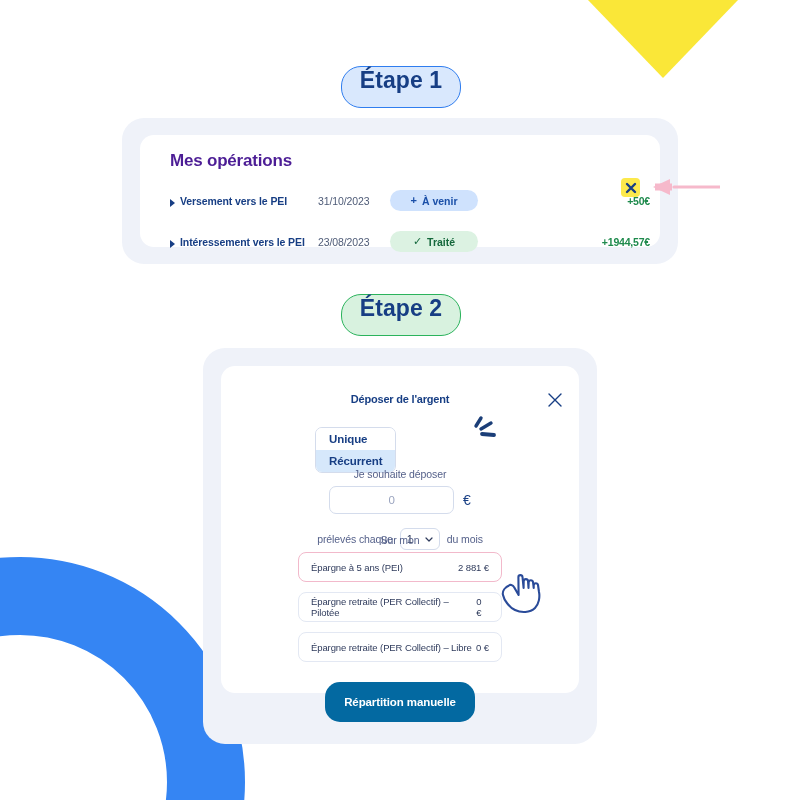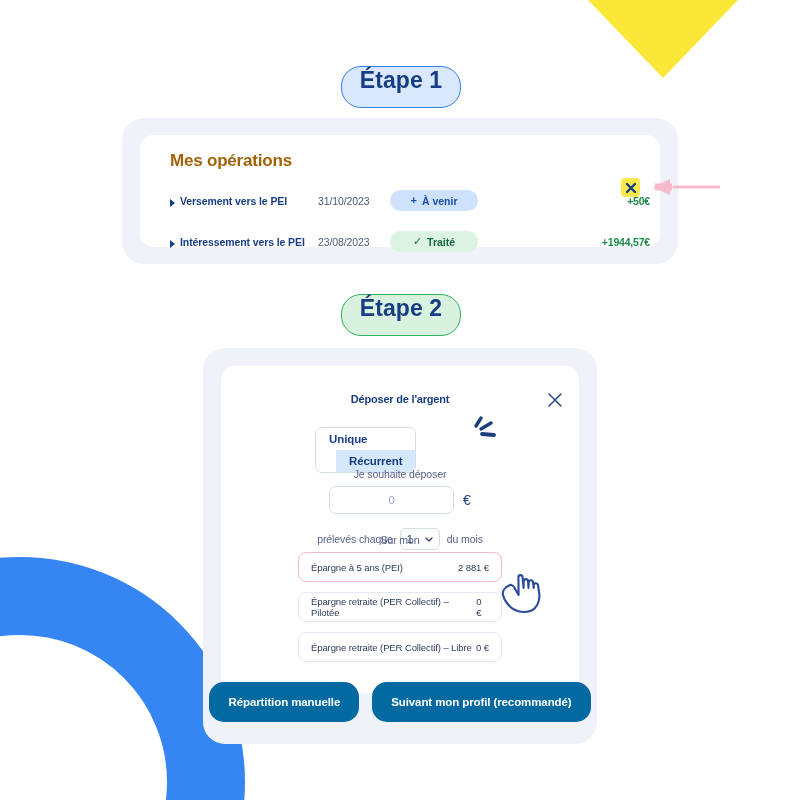--- a/index.html
+++ b/index.html
@@ -44,21 +44,21 @@
   .ops-outer{
     position:absolute;left:122px;top:118px;width:556px;height:146px;
     background:#EFF2F9;border-radius:22px;
   }
   .ops-card{
     position:absolute;left:18px;top:17px;width:520px;height:112px;
     background:#ffffff;border-radius:14px;
   }
   .ops-title{
     position:absolute;left:30px;top:16px;
-    font-size:17px;font-weight:bold;color:#a16207;letter-spacing:-.2px;
+    font-size:17px;font-weight:bold;color:#4c1d95;letter-spacing:-.2px;
   }
   .ops-link{
     position:absolute;left:330px;top:20px;width:200px;
     font-size:11px;font-weight:bold;color:#1F62D4;
     text-align:left;padding-bottom:3px;
     border-bottom:1.6px solid #5899F5;
     letter-spacing:-.1px;
   }
   .ops-row{position:absolute;left:0;width:520px;height:26px;}
   .ops-row.r1{top:57px;}
@@ -118,21 +118,21 @@
   .seg{
     position:absolute;left:94px;top:61px;
     display:flex;border:1px solid #D4DCEC;border-radius:7px;overflow:hidden;
     background:#fff;
     flex-direction:column;
   }
   .seg-btn{
     padding:5px 13px;font-size:11.5px;font-weight:bold;color:#173E84;
     background:#fff;letter-spacing:-.1px;
   }
-  .seg-btn.active{background:#D6E8FB;margin-left:20px;}
+  .seg-btn.active{background:#D6E8FB;}
   .seg-div{width:1px;background:#D4DCEC;}
   .burst{position:absolute;left:246px;top:49px;width:34px;height:34px;}
 
   .lbl{
     position:absolute;left:0;width:358px;text-align:center;
     font-size:10.5px;color:#55618A;letter-spacing:-.1px;
   }
   .lbl-depose{top:102px;}
   .lbl-surmon{top:168px;}
 
@@ -294,14 +294,13 @@
 
   </div>
 </div>
 
 <svg class="hand" viewBox="0 0 44 50">
   <path d="M11 20 C6 22 3 26 4 30 C5 35 10 42 16 45 C22 48 31 48 36 43 C40 39 41 32 40 27 L39 20 C38.6 17.6 35 17.6 34.7 20 L34.7 23 L34 17 C33.6 14.6 30 14.6 29.7 17 L29.5 23 L29 16 C28.7 13.5 25 13.5 24.7 16 L24.6 23 L23.5 12 C23.2 9.5 19.5 9.6 19.4 12 L19.6 30 L15 22 C13.7 19.6 10.5 19.6 11 20 Z" fill="#ffffff" stroke="#2A4B99" stroke-width="2.1" stroke-linejoin="round"></path>
 </svg>
 
 <div class="btn-row">
   <div class="btn">Répartition manuelle</div>
-  <div class="btn">Suivant mon profil (recommandé)</div>
 </div>
 
 </body></html>

